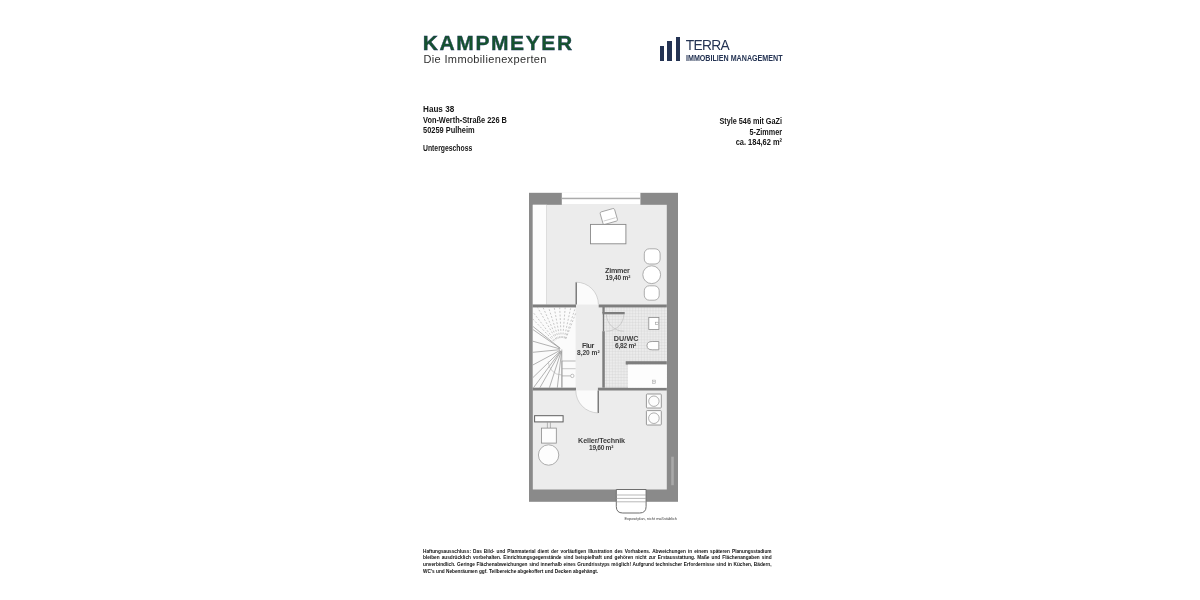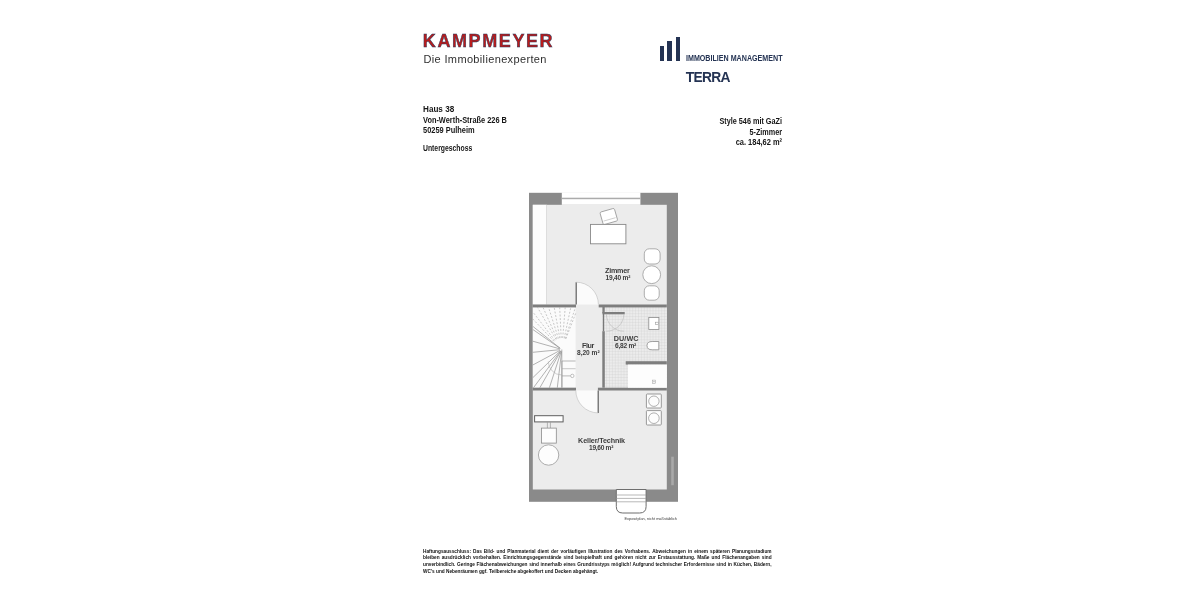--- a/index.html
+++ b/index.html
@@ -2,27 +2,27 @@
 <html><head>
 <meta charset="utf-8">
 <style>
   html,body{margin:0;padding:0;background:#ffffff;}
   body{width:1200px;height:600px;position:relative;font-family:"Liberation Sans",sans-serif;overflow:hidden;opacity:0.999;will-change:transform;}
   .abs{position:absolute;white-space:nowrap;}
 </style>
 </head>
 <body>
 
-<div class="abs" id="km1" style="left:422.8px;top:30.9px;font-size:18px;font-weight:700;color:#b91c1c;letter-spacing:1.6px;line-height:normal;-webkit-text-stroke:0.45px #223a5e;">KAMPMEYER</div>
+<div class="abs" id="km1" style="left:422.8px;top:30.9px;font-size:21px;font-weight:700;color:#14532d;letter-spacing:1.6px;line-height:normal;-webkit-text-stroke:0.45px #223a5e;">KAMPMEYER</div>
 <div class="abs" id="km2" style="left:423.5px;top:52.9px;font-size:11px;font-weight:400;color:#2f2f2f;letter-spacing:0.35px;line-height:normal;">Die Immobilienexperten</div>
 
 <div class="abs" style="left:660px;top:45.7px;width:4.3px;height:15.3px;background:#243353;"></div>
 <div class="abs" style="left:667.3px;top:40.7px;width:4.3px;height:20.3px;background:#243353;"></div>
 <div class="abs" style="left:675.7px;top:36.7px;width:4.3px;height:24.3px;background:#243353;"></div>
-<div class="abs" id="terra1" style="left:685.8px;top:37.6px;font-size:13.8px;font-weight:700;color:#243353;letter-spacing:-0.72px;line-height:normal;margin-top:32px;">TERRA</div>
+<div class="abs" id="terra1" style="left:685.8px;top:37.6px;font-size:13.8px;font-weight:400;color:#243353;letter-spacing:-0.72px;line-height:normal;">TERRA</div>
 <div class="abs" id="terra2" style="left:686px;top:52.6px;font-size:8.4px;font-weight:700;color:#243353;transform:scaleX(0.85);transform-origin:0 0;line-height:normal;">IMMOBILIEN MANAGEMENT</div>
 
 <div class="abs" style="left:423.3px;top:103.0px;font-size:9.7px;font-weight:700;color:#161616;line-height:normal;transform:scaleX(0.84);transform-origin:0 0;">Haus 38</div>
 <div class="abs" style="left:423.3px;top:115.3px;font-size:8.8px;font-weight:700;color:#161616;line-height:normal;transform:scaleX(0.84);transform-origin:0 0;">Von-Werth-Straße 226 B</div>
 <div class="abs" style="left:423.3px;top:125.0px;font-size:8.8px;font-weight:700;color:#161616;line-height:normal;transform:scaleX(0.845);transform-origin:0 0;">50259 Pulheim</div>
 <div class="abs" style="left:423.3px;top:143.4px;font-size:8.8px;font-weight:700;color:#161616;line-height:normal;transform:scaleX(0.775);transform-origin:0 0;">Untergeschoss</div>
 
 <div class="abs" style="left:582px;top:115.8px;width:200px;text-align:right;font-size:8.8px;font-weight:700;color:#161616;line-height:normal;transform:scaleX(0.825);transform-origin:100% 0;">Style 546 mit GaZi</div>
 <div class="abs" style="left:582px;top:126.8px;width:200px;text-align:right;font-size:8.8px;font-weight:700;color:#161616;line-height:normal;transform:scaleX(0.82);transform-origin:100% 0;">5-Zimmer</div>
 <div class="abs" style="left:582px;top:136.8px;width:200px;text-align:right;font-size:8.8px;font-weight:700;color:#161616;line-height:normal;transform:scaleX(0.845);transform-origin:100% 0;">ca. 184,62 m²</div>

